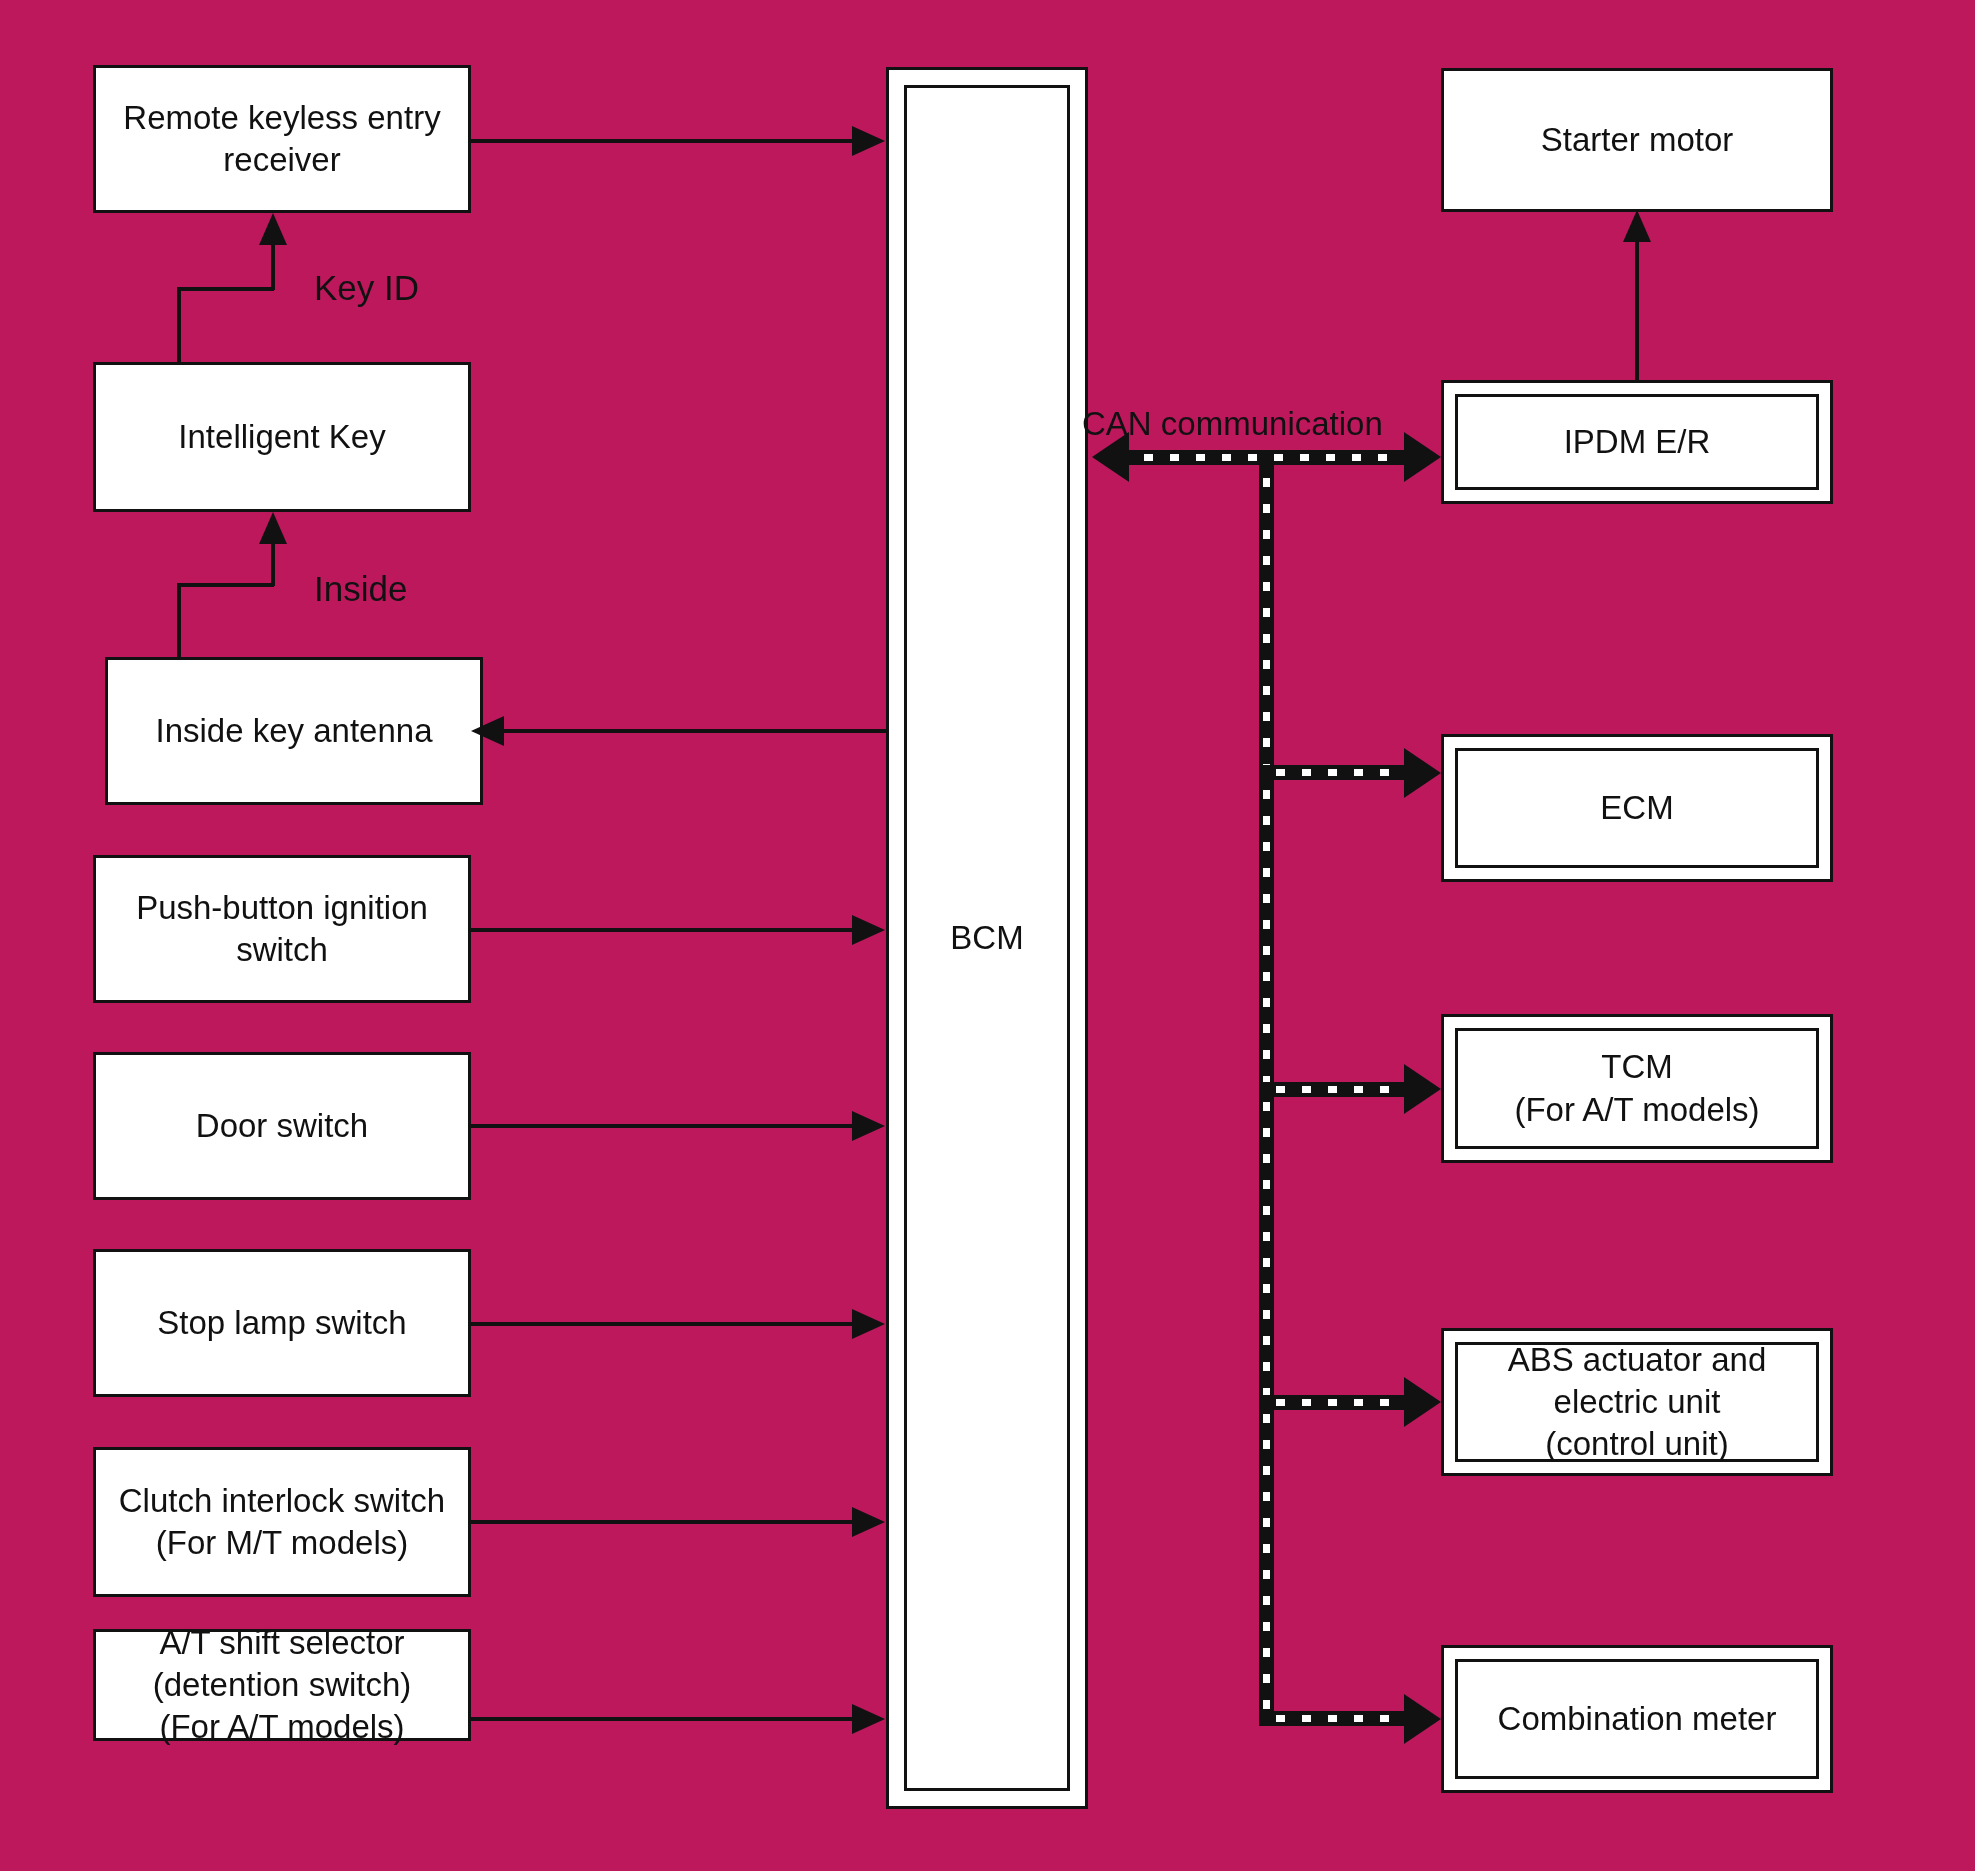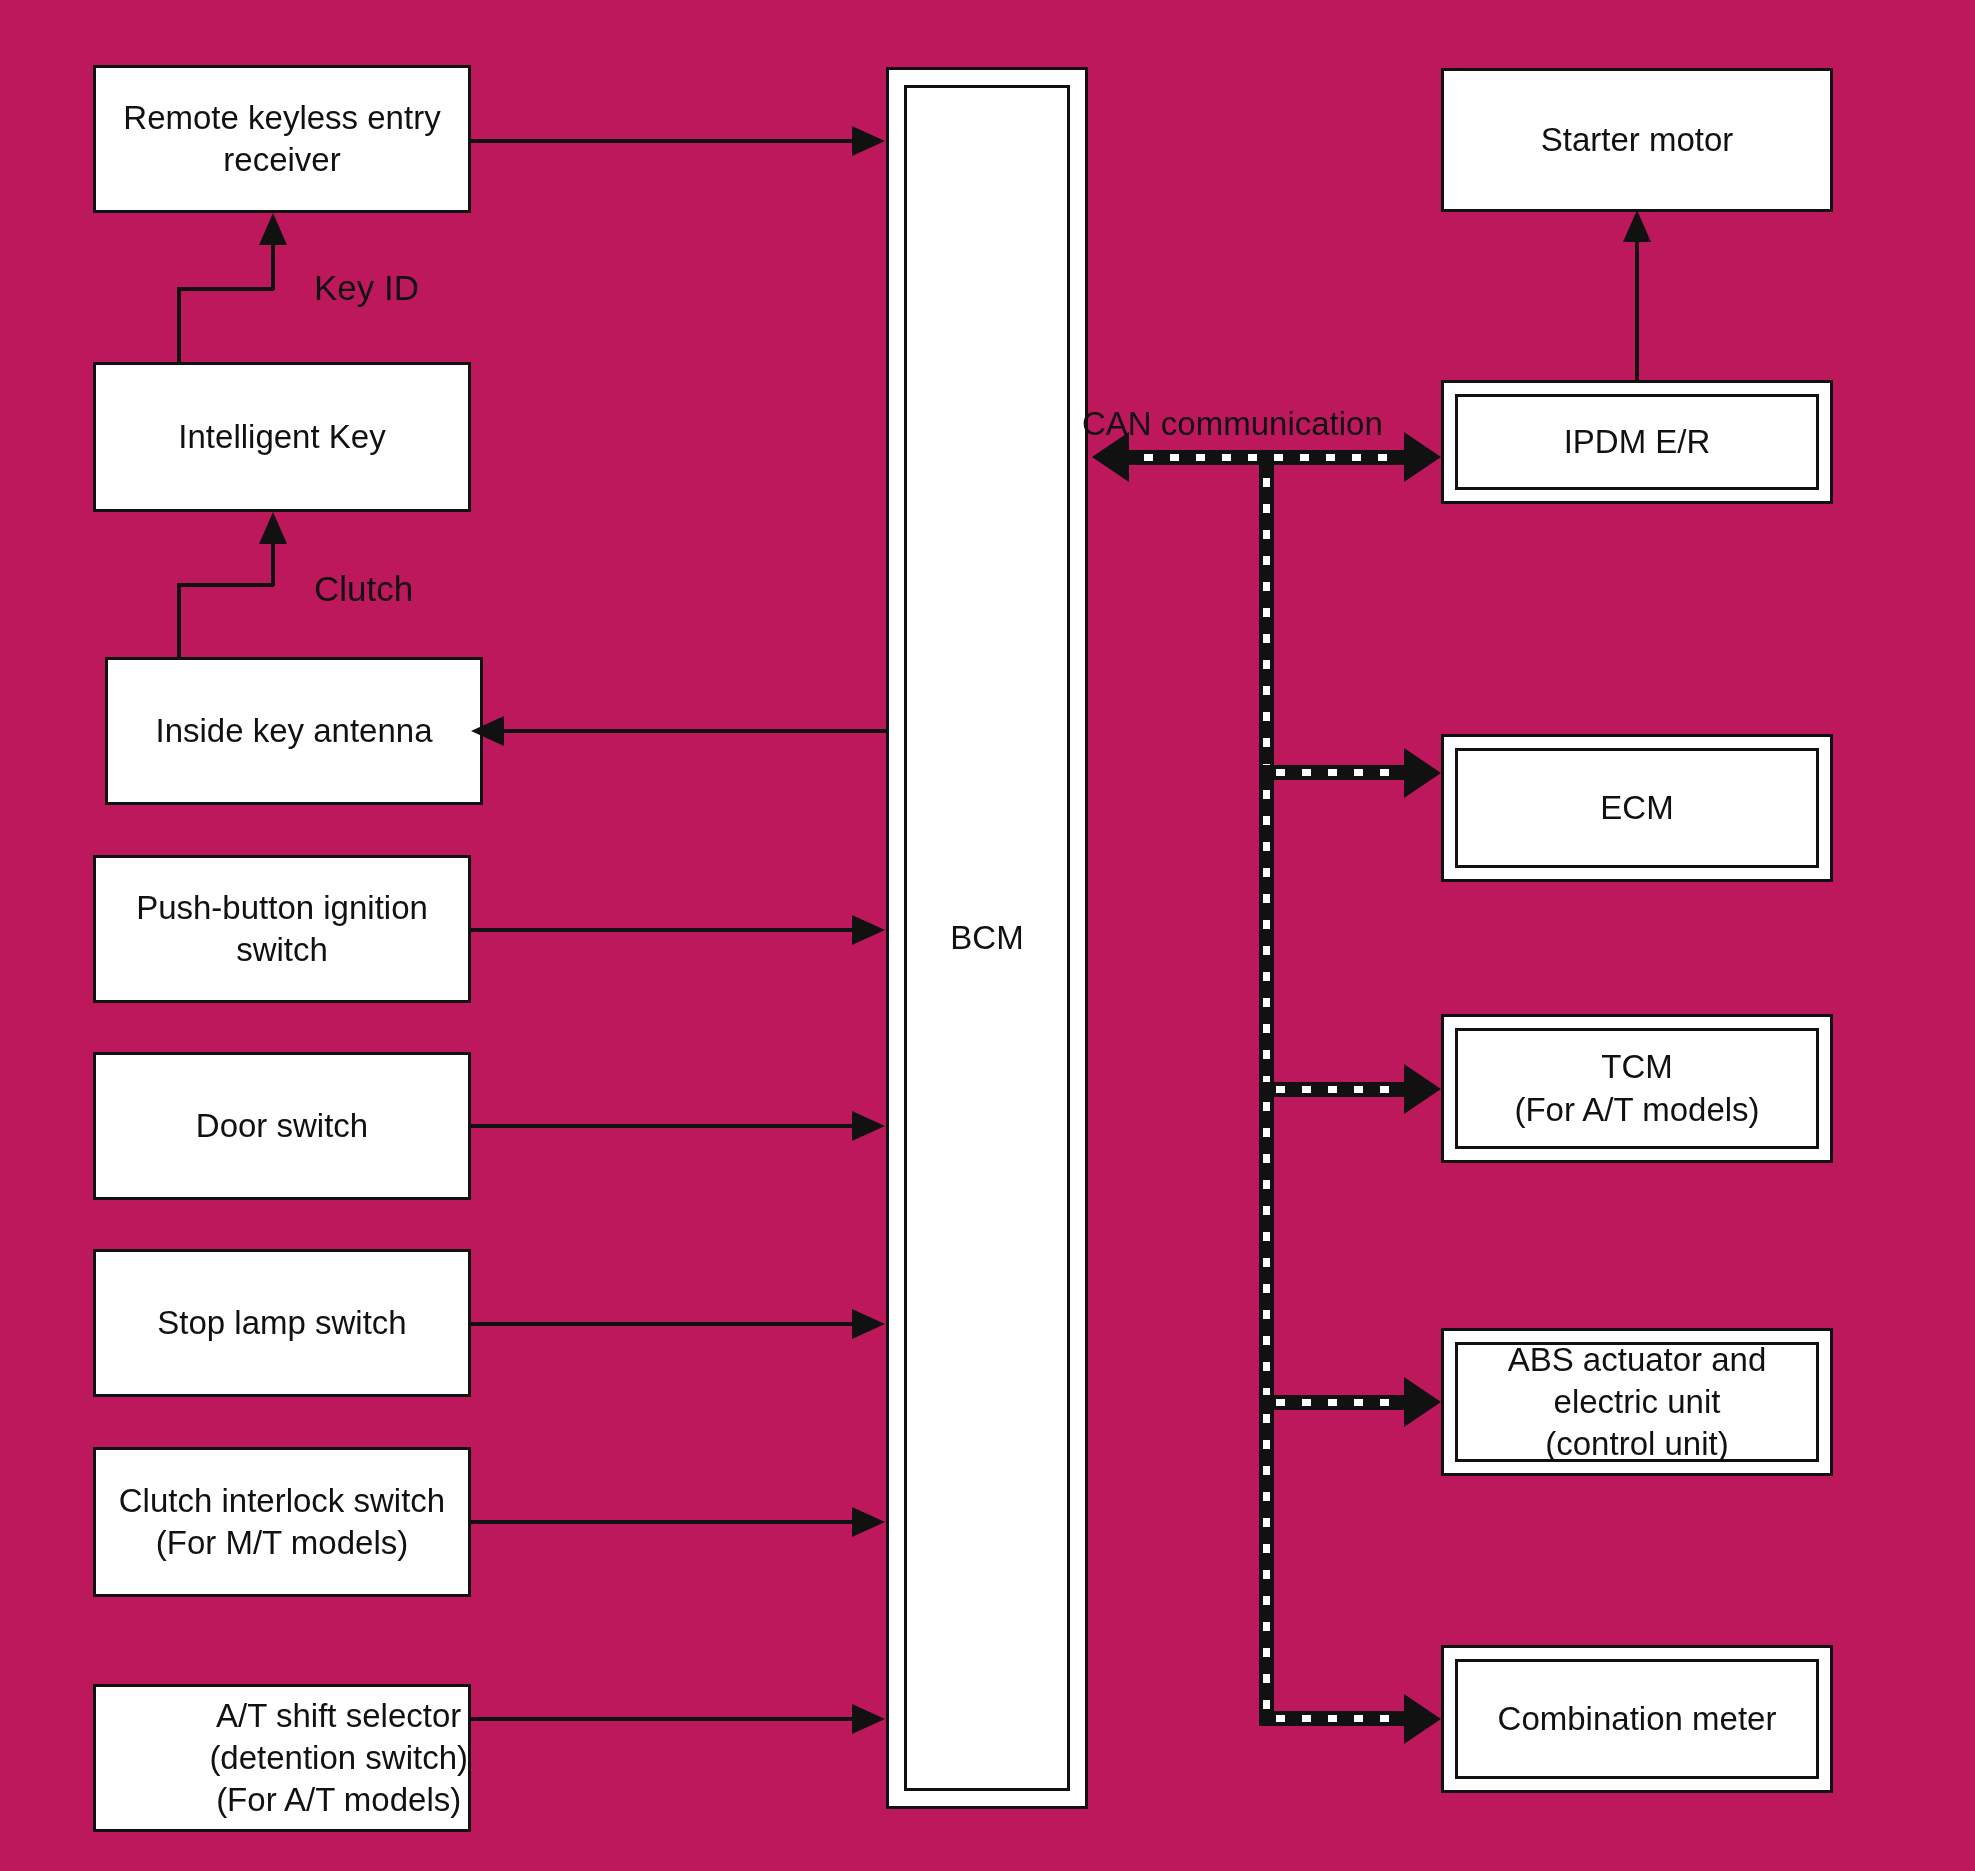--- a/index.html
+++ b/index.html
@@ -110,21 +110,21 @@
 
   <div class="box" style="left:93px; top:1249px; width:378px; height:148px;">
     <span class="lbl">Stop lamp switch</span>
   </div>
 
   <div class="box" style="left:93px; top:1447px; width:378px; height:150px;">
     <span class="lbl">Clutch interlock switch
 (For M/T models)</span>
   </div>
 
-  <div class="box" style="left:93px; top:1684px; width:378px; height:148px;justify-content:flex-end;">
+  <div class="box" style="left:93px; top:1629px; width:378px; height:112px;">
     <span class="lbl">A/T shift selector
 (detention switch)
 (For A/T models)</span>
   </div>
 
   <div class="box bcm" style="left:886px; top:67px; width:202px; height:1742px;">
     <div class="inner">
       <span class="lbl">BCM</span>
     </div>
   </div>
@@ -243,18 +243,18 @@
     <div class="can-ah can-ah-right" style="left:1404px; top:1377px;"></div>
   </div>
 
   <div>
     <div class="canbar-h" style="left:1259px; top:1711px; width:146px;"></div>
     <div class="can-ah can-ah-right" style="left:1404px; top:1694px;"></div>
   </div>
 
   <span class="float-lbl" style="left:314px; top:269px;">Key ID</span>
 
-  <span class="float-lbl" style="left:314px; top:570px;">Clutch</span>
+  <span class="float-lbl" style="left:314px; top:570px;">Inside</span>
 
   <span class="can-lbl" style="left:1082px; top:406px;">CAN communication</span>
 
 </div>
 
 
 </body></html>

